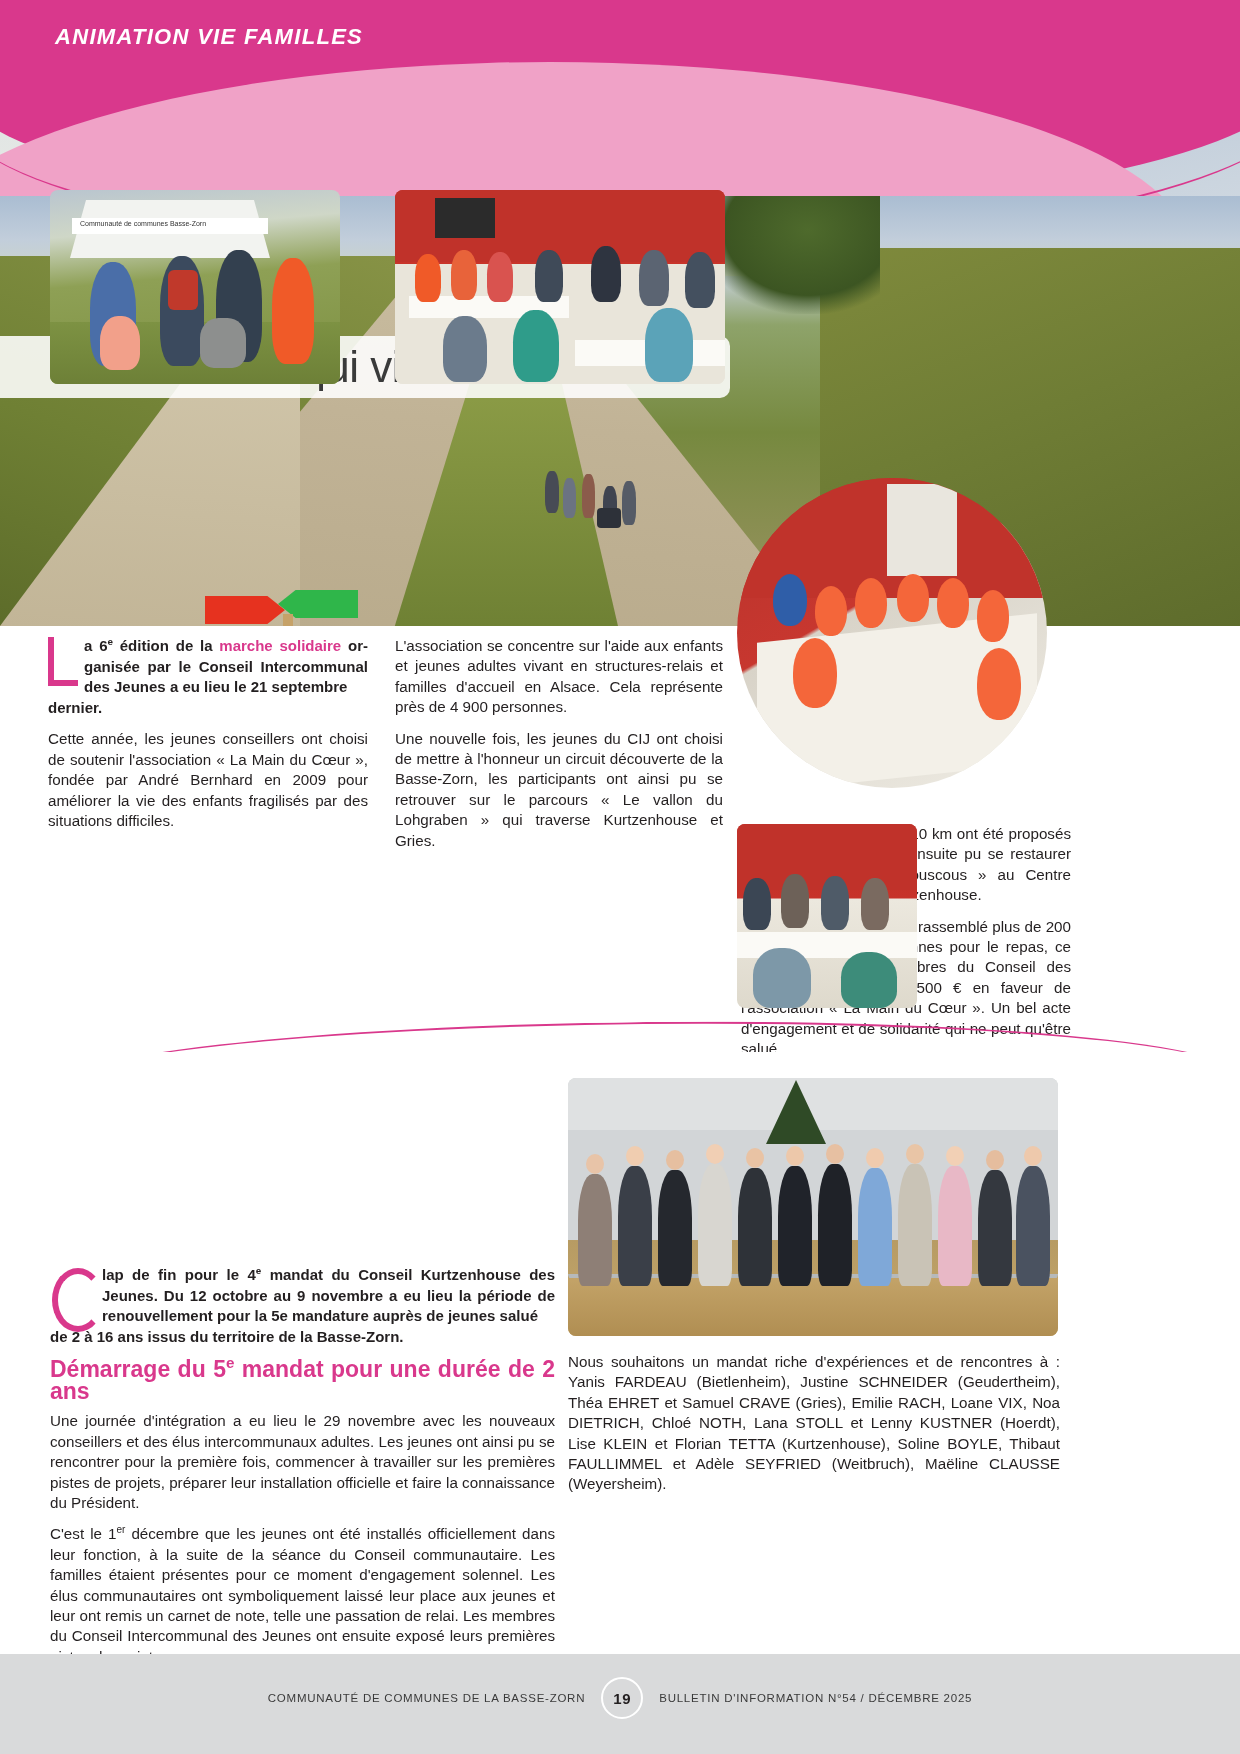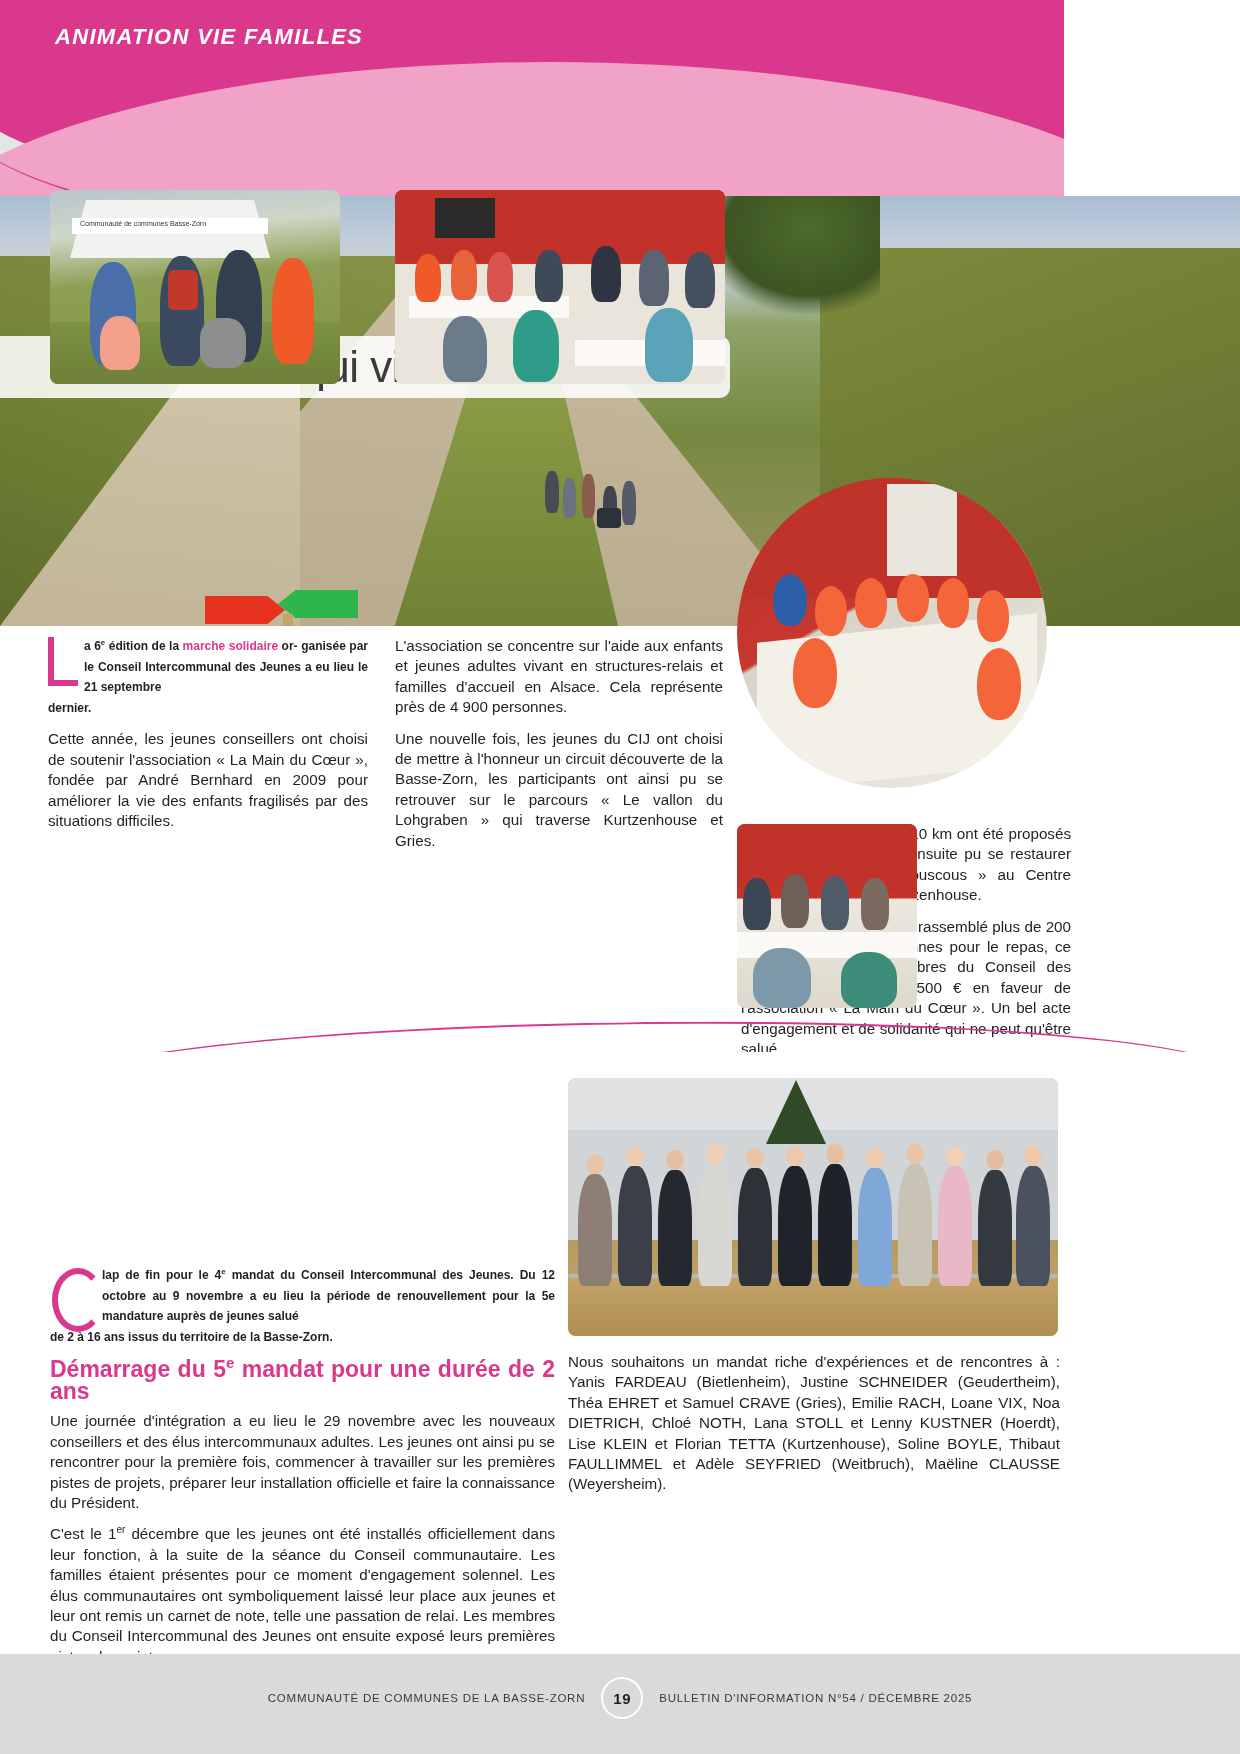--- a/index.html
+++ b/index.html
@@ -8,21 +8,21 @@
     width:1240px;height:1754px;
     font-family:"Liberation Sans",sans-serif;
     background:#ffffff;
     color:#231f20;
     position:relative;
     overflow:hidden;
   }
   .page{position:relative;width:1240px;height:1754px;overflow:hidden;background:#fff;}
 
   
-  .banner{position:absolute;left:0;top:0;width:1064px;height:215px;overflow:hidden;text-decoration:underline;}
+  .banner{position:absolute;left:0;top:0;width:1240px;height:215px;overflow:hidden;text-decoration:underline;}
   .banner-base{position:absolute;inset:0;background:#d9388c;}
   .banner-ray1{
     position:absolute;right:-40px;top:-60px;width:420px;height:330px;
     background:#ef7fb5;
     clip-path:polygon(100% 0%,100% 100%,0% 100%);
     transform:rotate(6deg);
   }
   .banner-ray2{
     position:absolute;right:-30px;top:50px;width:380px;height:240px;
     background:#e85ba3;
@@ -118,21 +118,21 @@
   b,strong{font-weight:400;}
   .pink{color:#d9388c;font-weight:700;}
 
   .dropcap-wrap{position:relative;}
   .dropcap{
     position:absolute;left:0px;top:1px;
     width:24px;height:43px;
     border-left:6px solid #d9388c;
     border-bottom:6px solid #d9388c;
   }
-  .lead{font-weight:700;font-size:12px;line-height:20.6px;}
+  .lead{font-weight:700;font-size:15px;line-height:20.6px;}
 
   .dropcap-c{
     position:absolute;left:2px;top:3px;width:40px;height:52px;
     border:6px solid #d9388c;border-radius:50%;
     border-right-color:transparent;
   }
 
   
   .round-photo{
     position:absolute;left:737px;top:478px;width:310px;height:310px;
@@ -381,21 +381,21 @@
     <div class="p5-h" style="left:298px;top:70px;width:18px;height:20px;background:#f0cbae;"></div>
     <div class="p5-h" style="left:338px;top:66px;width:18px;height:20px;background:#e9c5a6;"></div>
     <div class="p5-h" style="left:378px;top:68px;width:18px;height:20px;background:#f2d0b5;"></div>
     <div class="p5-h" style="left:418px;top:72px;width:18px;height:20px;background:#e5bd9e;"></div>
     <div class="p5-h" style="left:456px;top:68px;width:18px;height:20px;background:#eec9ac;"></div>
   </div>
 
   <div class="a2col">
     <div style="position:relative;">
       <span class="dropcap-c"></span>
-      <p class="lead" style="padding-left:52px;"><span>lap de fin pour le 4</span><sup>e</sup><span> mandat du Conseil Intercommunal des</span> <span>Jeunes. Du 12 octobre au 9 novembre a eu lieu la période de</span> <span>renouvellement pour la 5e mandature auprès de jeunes salué</span></p>
+      <p class="lead" style="padding-left:52px;"><span>lap de fin pour le 4</span><sup>e</sup><span> mandat du Conseil Kurtzenhouse des</span> <span>Jeunes. Du 12 octobre au 9 novembre a eu lieu la période de</span> <span>renouvellement pour la 5e mandature auprès de jeunes salué</span></p>
       <p class="lead" style="margin-top:-11px;">de 2 à 16 ans issus du territoire de la Basse-Zorn.</p>
     </div>
 
     <p class="a2sub"><span>Démarrage du 5</span><sup>e</sup><span> mandat pour une durée de 2 ans</span></p>
 
     <p><span>Une journée d'intégration a eu lieu le 29 novembre avec les nouveaux conseillers et des élus intercommunaux adultes. Les jeunes ont ainsi pu se </span><b>rencontrer</b><span> pour la première fois, commencer à </span><b>travailler sur les premières pistes de projets</b><span>, </span><b>préparer leur installation</b><span> officielle et faire la connaissance du Président.</span></p>
 
     <p><span>C'est le </span><b>1<sup>er</sup> décembre</b><span> que les jeunes ont été </span><b>installés officiellement</b><span> dans leur fonction, à la suite de la séance du Conseil communautaire. Les familles étaient présentes pour ce </span><b>moment d'engagement solennel</b><span>. Les élus communautaires ont symboliquement laissé leur place aux jeunes et leur ont remis un carnet de note, telle une passation de relai. Les membres du Conseil Intercommunal des Jeunes ont ensuite exposé leurs premières pistes de projets.</span></p>
   </div>
 

